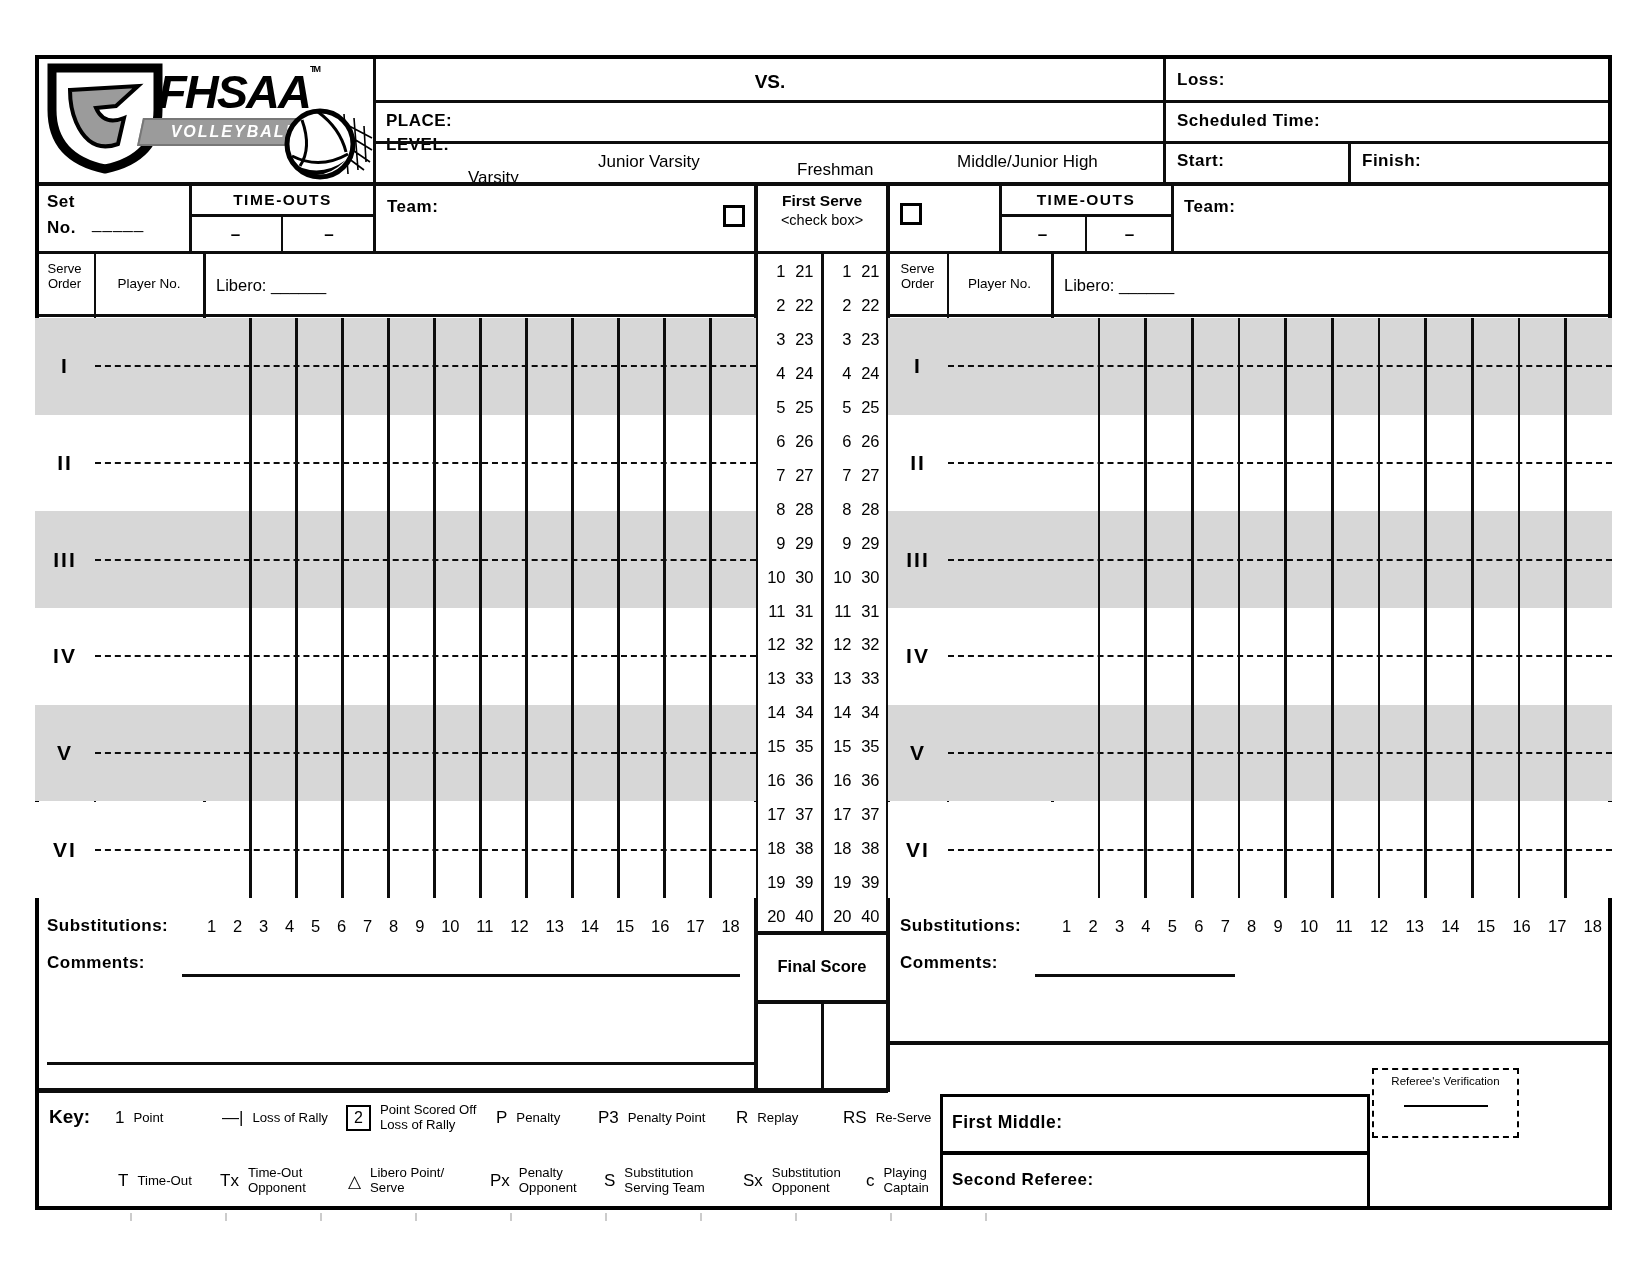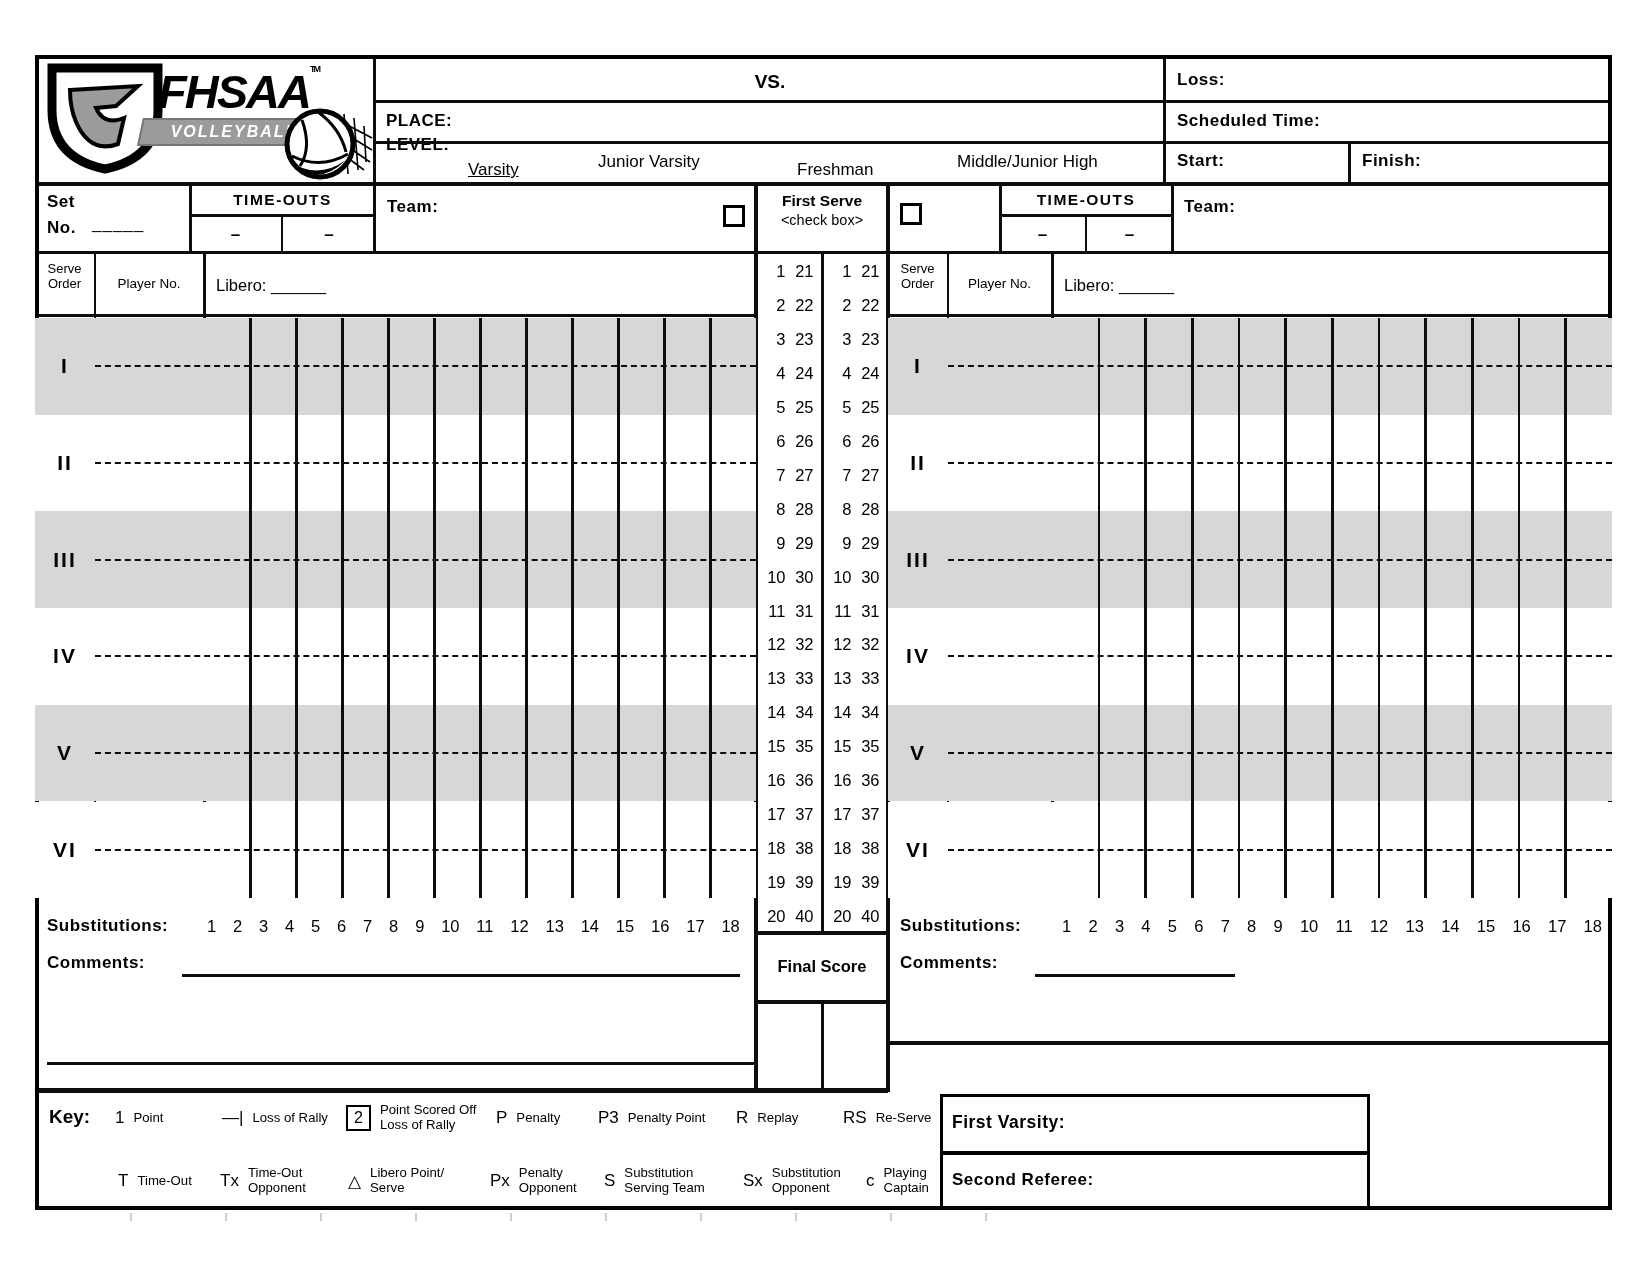--- a/index.html
+++ b/index.html
@@ -51,21 +51,21 @@
       <path d="M20 20 Q30 48 18 66" fill="none" stroke="#000" stroke-width="3"></path>
       <path d="M36 12 Q58 28 64 52" fill="none" stroke="#000" stroke-width="3"></path>
       <path d="M8 62 Q36 80 64 60 Q40 84 14 70 Z" fill="#000"></path>
     </svg>
   </div>
 
   <div class="abs flexc" style="left:375px;top:62px;width:790px;height:40px;font-size:19px;font-weight:bold;">VS.</div>
   <div class="abs lbl" style="left:386px;top:111px;">PLACE:</div>
   <div class="abs" style="left:470px;top:104px;width:690px;height:36px;"></div>
   <div class="abs lbl" style="left:386px;top:135px;">LEVEL:</div>
-  <div class="abs opt" style="left:468px;top:160px;text-decoration:underline;">Varsity</div>
+  <div class="abs opt" style="left:468px;top:168px;text-decoration:underline;">Varsity</div>
   <div class="abs opt" style="left:598px;top:152px;">Junior Varsity</div>
   <div class="abs opt" style="left:797px;top:160px;">Freshman</div>
   <div class="abs opt" style="left:957px;top:152px;">Middle/Junior High</div>
   <div class="abs lbl" style="left:1177px;top:70px;">Loss:</div>
   <div class="abs" style="left:1240px;top:62px;width:360px;height:36px;"></div>
   <div class="abs lbl" style="left:1177px;top:111px;">Scheduled Time:</div>
   <div class="abs" style="left:1330px;top:104px;width:270px;height:36px;"></div>
   <div class="abs lbl" style="left:1177px;top:151px;">Start:</div>
   <div class="abs" style="left:1235px;top:144px;width:110px;height:38px;"></div>
   <div class="abs lbl" style="left:1362px;top:151px;">Finish:</div>
@@ -149,23 +149,27 @@
   <div class="abs lbl" style="left:900px;top:953px;">Comments:</div>
   <div class="ln" style="left:1035px;top:974px;width:200px;height:3px;"></div>
 
   <div class="abs flexc" style="left:757px;top:933px;width:130px;height:67px;font-weight:bold;font-size:16.5px;">Final Score</div>
   <div class="abs" style="left:757px;top:1003px;width:63px;height:85px;"></div>
   <div class="abs" style="left:824px;top:1003px;width:62px;height:85px;"></div>
 
   <div class="abs" style="left:49px;top:1106px;font-weight:bold;font-size:19px;">Key:</div>
 
   <div class="abs refbox" style="left:940px;top:1094px;width:430px;height:60px;"></div>
-  <div class="abs lbl" style="left:952px;top:1112px;font-size:17.5px;">First Varsity:</div>
+  <div class="abs lbl" style="left:952px;top:1112px;font-size:17.5px;">First Middle:</div>
   <div class="abs refbox" style="left:940px;top:1152px;width:430px;height:58px;"></div>
   <div class="abs lbl" style="left:952px;top:1170px;font-size:17px;">Second Referee:</div>
+  <div class="abs" style="left:1372px;top:1068px;width:147px;height:70px;border:2px dashed #000;">
+    <div style="font-size:11.5px;text-align:center;margin-top:5px;">Referee's Verification</div>
+    <div style="width:84px;height:2px;background:#000;margin:18px auto 0;"></div>
+  </div>
 
   <div class="ln" style="left:375px;top:100px;width:1237px;height:3px;"></div>
   <div class="ln" style="left:375px;top:141px;width:1237px;height:3px;"></div>
   <div class="ln" style="left:35px;top:182px;width:1577px;height:4px;"></div>
   <div class="ln" style="left:35px;top:251px;width:1577px;height:3px;"></div>
   <div class="ln" style="left:190px;top:214px;width:185px;height:3px;"></div>
   <div class="ln" style="left:1000px;top:214px;width:172px;height:3px;"></div>
   <div class="ln" style="left:35px;top:314px;width:721px;height:3px;"></div>
   <div class="ln" style="left:888px;top:314px;width:724px;height:3px;"></div>
   <div class="ln" style="left:756px;top:931px;width:132px;height:4px;"></div>

